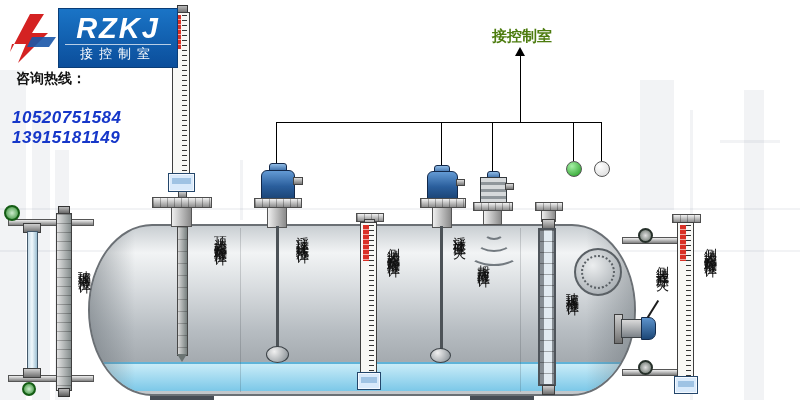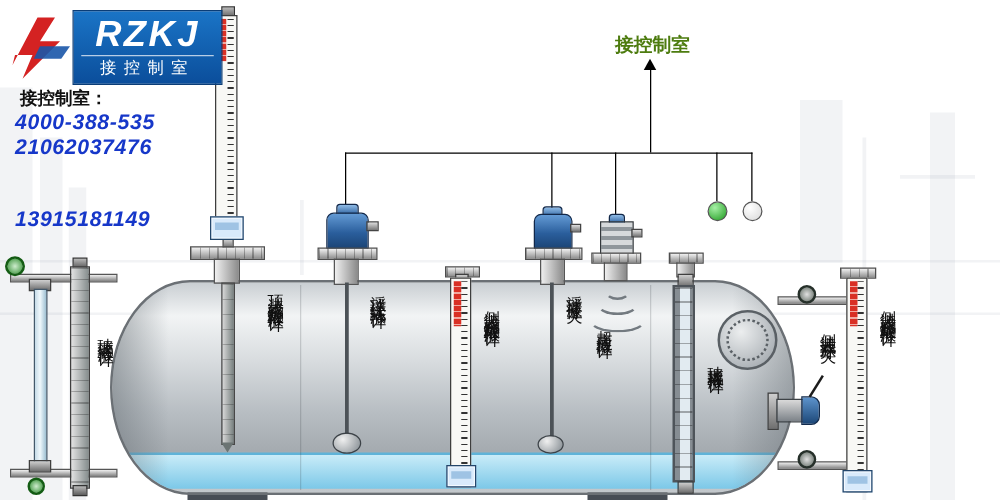--- a/index.html
+++ b/index.html
@@ -120,24 +120,23 @@
   <div id="emblem">
     <svg width="56" height="60" viewBox="0 0 56 60">
       <path d="M8 46 L28 8 L42 8 L30 27 L46 27 L16 57 L24 38 L10 38 Z" fill="#d42222"></path>
       <path d="M30 31 L54 31 L47 41 L25 41 Z" fill="#1a57a8" opacity="0.9"></path>
     </svg>
   </div>
   <div id="logo-box">
     <span id="logo-brand">RZKJ</span>
     <span id="logo-cn">接控制室</span>
   </div>
-  <div id="hotline">接控制室：</div>
-  <div class="phone" style="top:88px;">4000-388-535</div>
-  <div class="phone" style="top:108px;">21062037476</div>
-  <div class="phone" style="top:128px;margin-top:38px;">13915181149</div>
+  <div id="hotline">咨询热线：</div>
+  <div class="phone" style="top:108px;">10520751584</div>
+  <div class="phone" style="top:128px;">13915181149</div>
 
   <div class="anno" style="left:492px;top:27px;">接控制室</div>
 
   <div>
     <div class="wire" style="left:276px;top:122px;width:326px;height:1px;"></div>
     <div class="wire" style="left:276px;top:122px;width:1px;height:46px;"></div>
     <div class="wire" style="left:441px;top:122px;width:1px;height:48px;"></div>
     <div class="wire" style="left:492px;top:122px;width:1px;height:52px;"></div>
     <div class="wire" style="left:520px;top:56px;width:1px;height:66px;"></div>
     <div class="wire" style="left:573px;top:122px;width:1px;height:39px;"></div>

